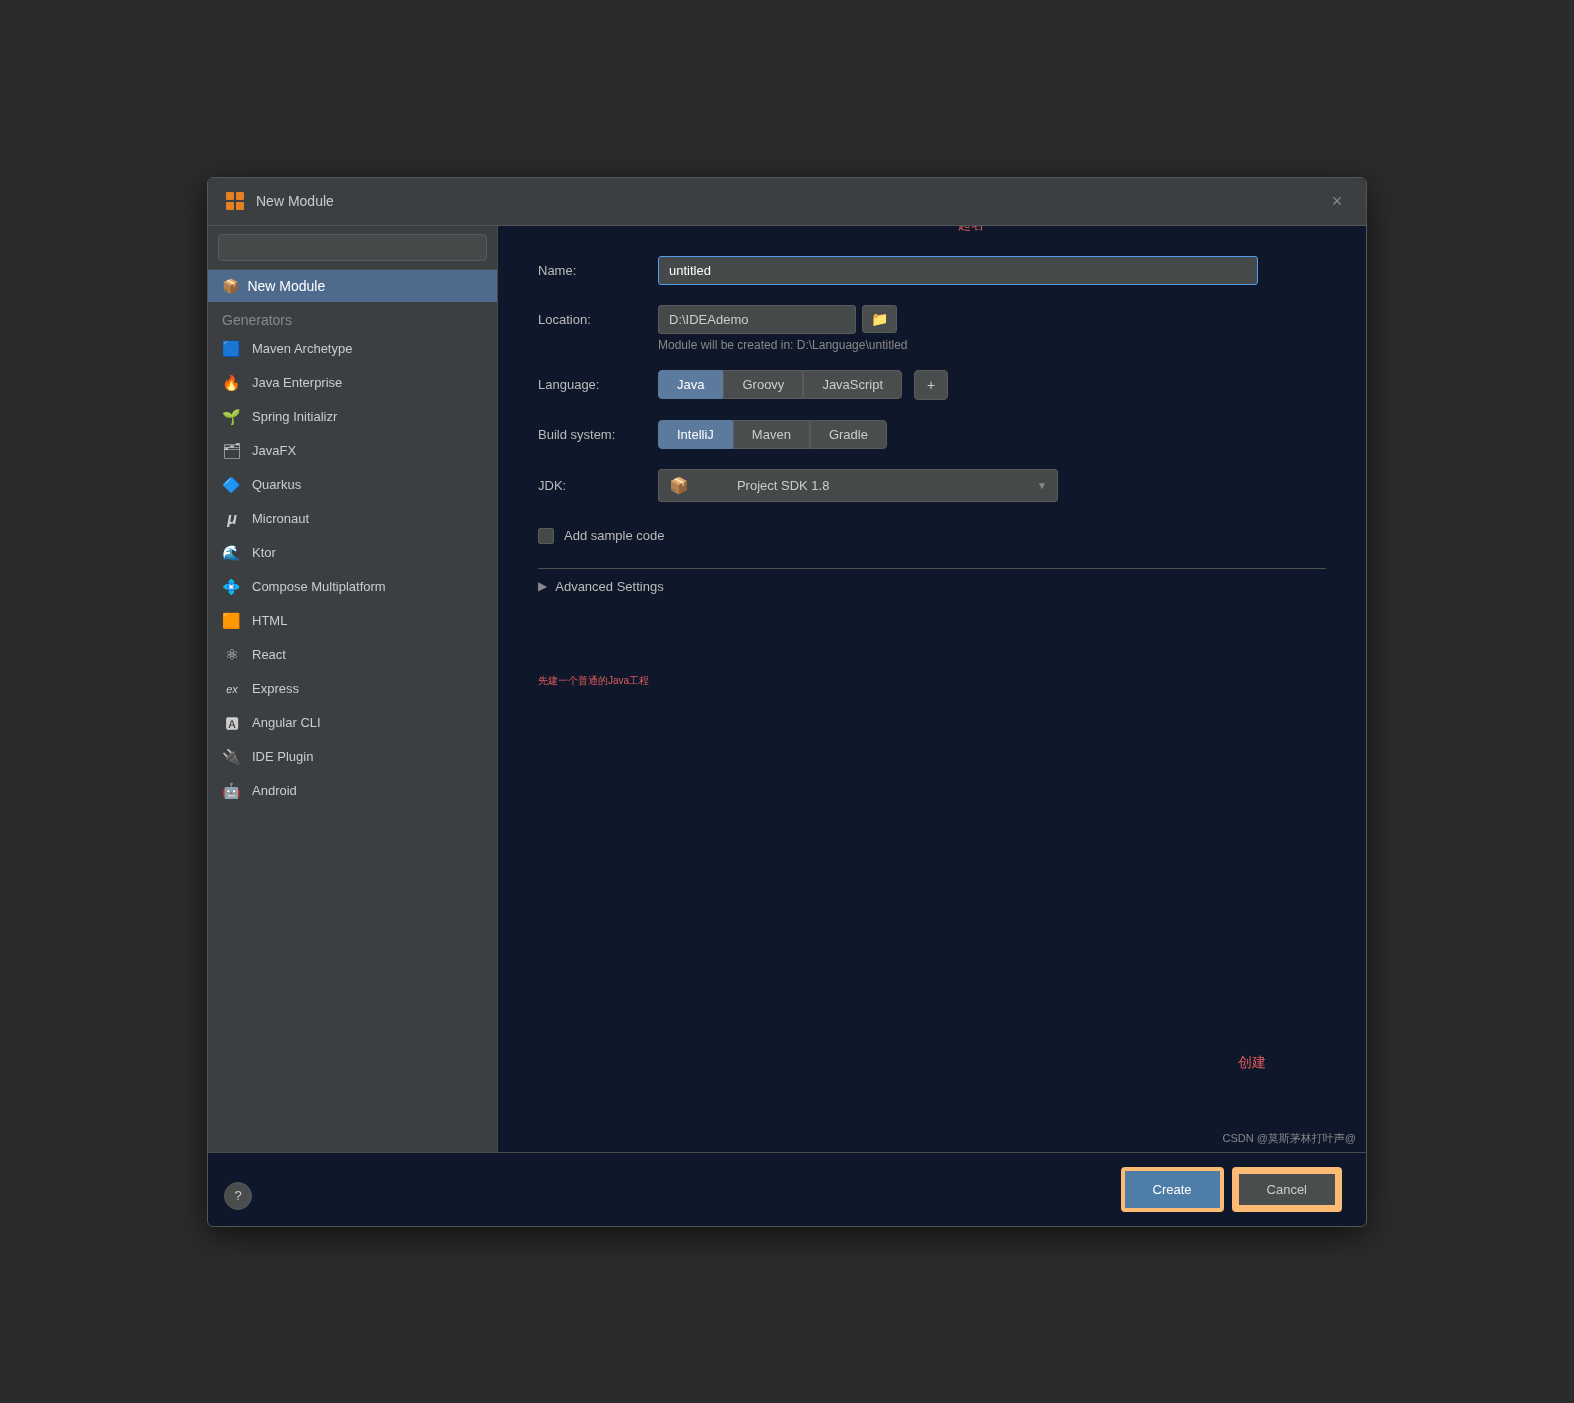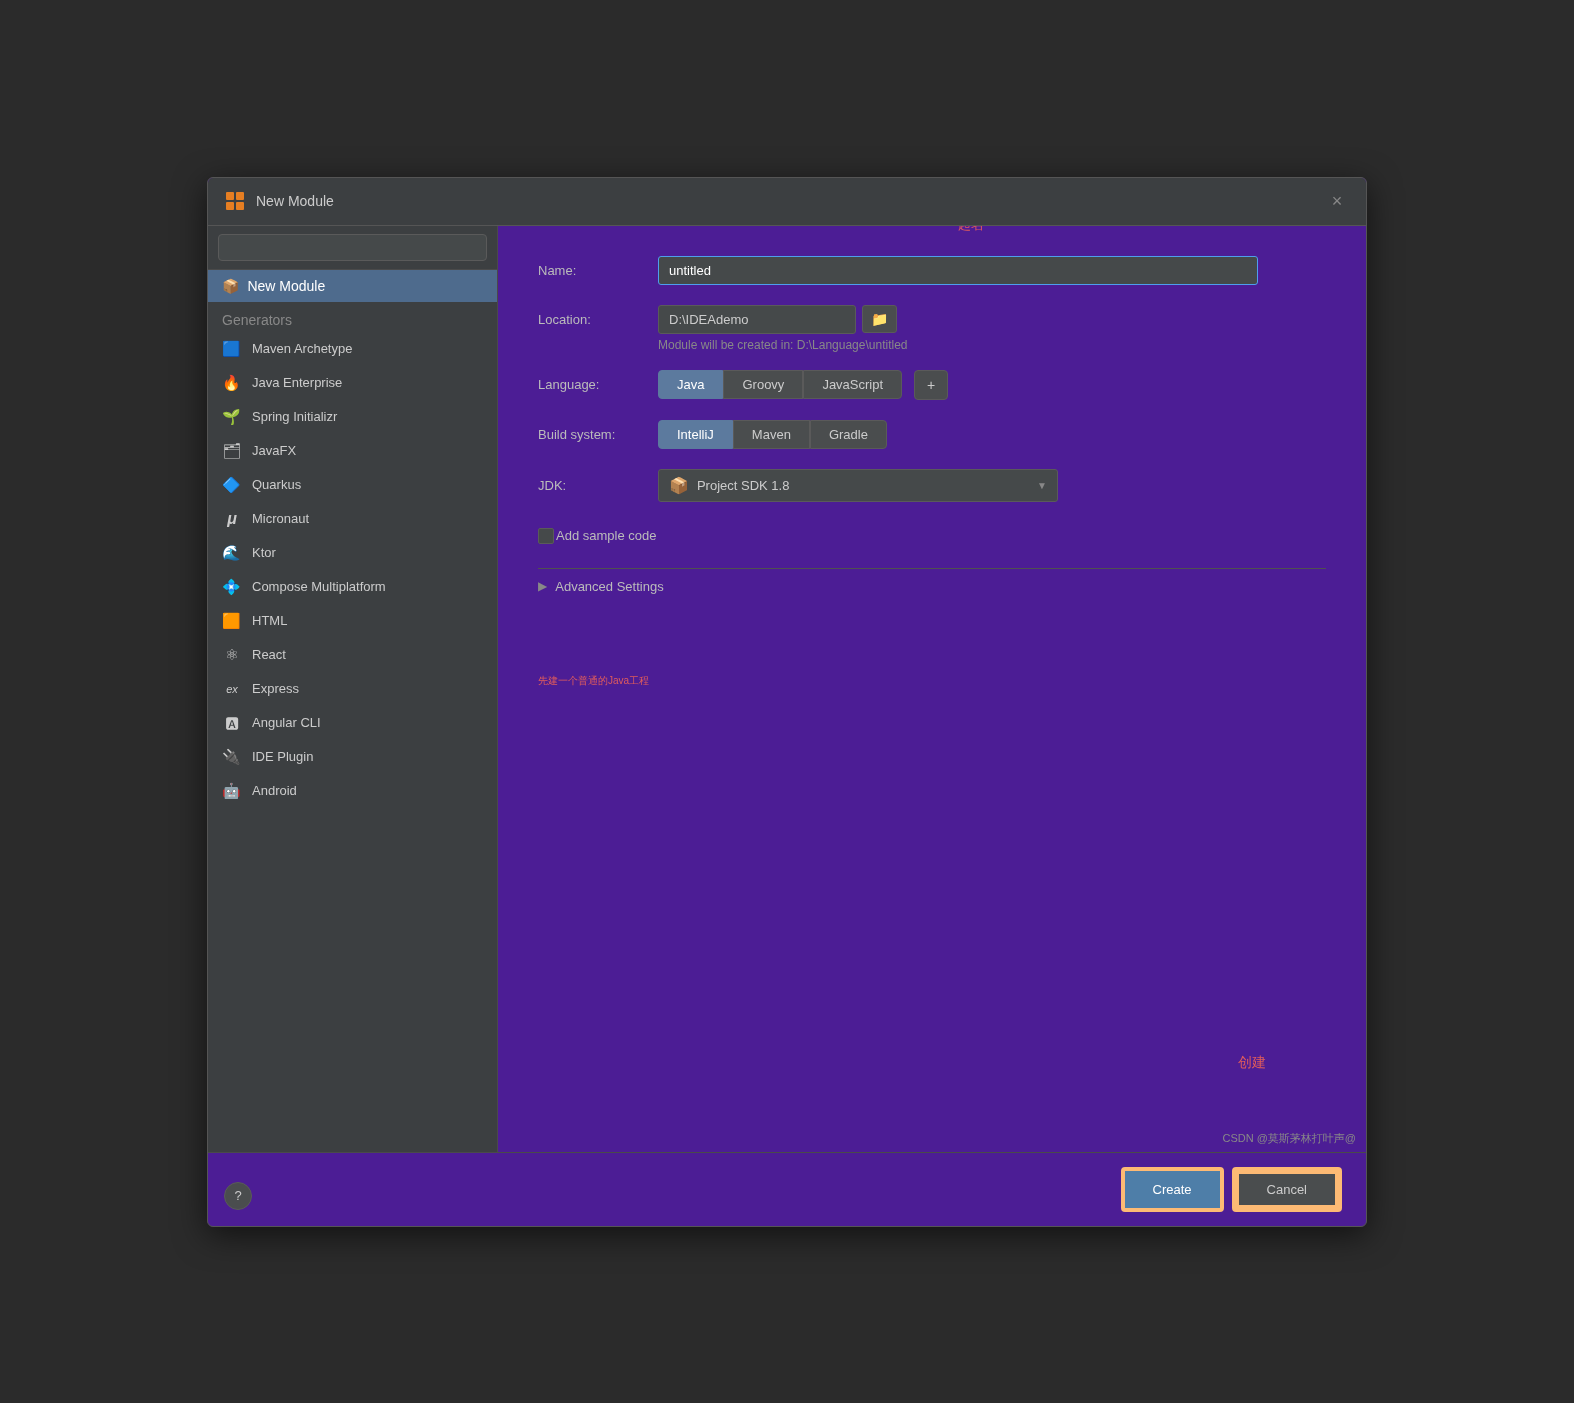--- a/index.html
+++ b/index.html
@@ -9,21 +9,21 @@
       font-size: 13px;
       color: #bbb;
       display: flex;
       justify-content: center;
       align-items: center;
       min-height: 100vh;
     }
     .dialog {
       width: 1160px;
       height: 1050px;
-      background: #4c1d95;
+      background: #0f172a;
       border: 1px solid #555;
       border-radius: 6px;
       display: flex;
       flex-direction: column;
       overflow: hidden;
       box-shadow: 0 8px 32px rgba(0,0,0,0.6);
     }
     
     .title-bar {
       background: #3c3f41;
@@ -231,28 +231,28 @@
       display: flex;
       align-items: center;
       background: #45494a;
       border: 1px solid #5a5a5a;
       border-radius: 3px;
       padding: 6px 10px;
       max-width: 400px;
       cursor: pointer;
       gap: 8px;
     }
-    .jdk-select-text { flex: 1; color: #ccc; font-size: 13px; }
+    .jdk-select-text { flex: 1; color: #ccc; font-size: 13px; margin-left: 40px; }
     .jdk-arrow { color: #888; font-size: 10px; }
 
     
     .checkbox-row {
       display: flex;
       align-items: center;
-      gap: 2px;
+      gap: 10px;
       margin-bottom: 20px;
     }
     .checkbox-box {
       width: 16px;
       height: 16px;
       background: #45494a;
       border: 1px solid #5a5a5a;
       border-radius: 2px;
       flex-shrink: 0;
     }

